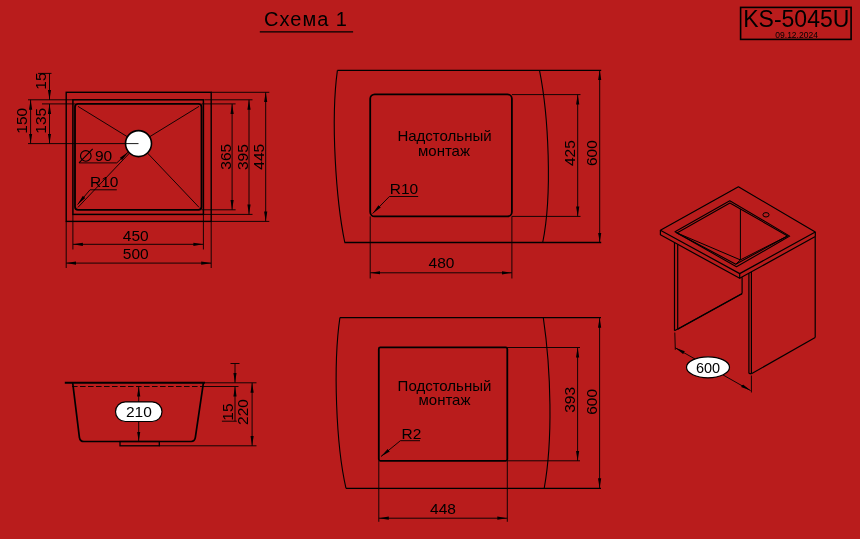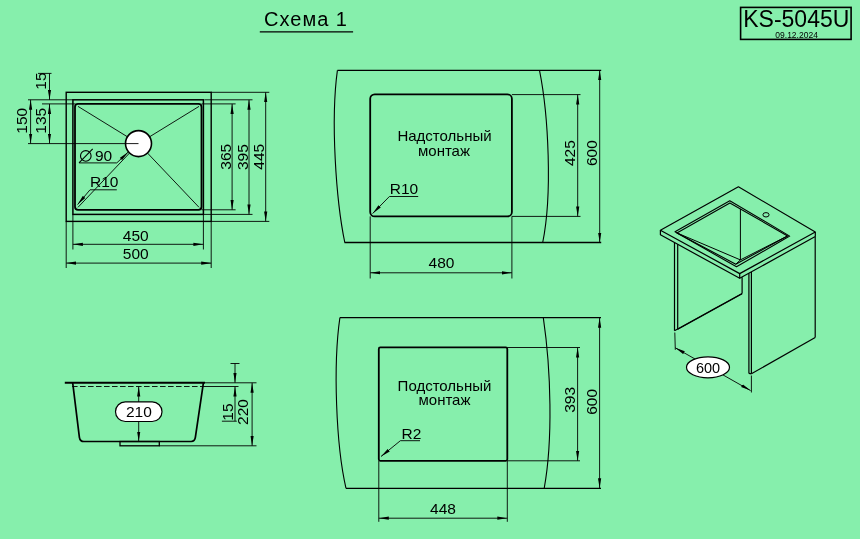--- a/index.html
+++ b/index.html
@@ -1,16 +1,16 @@
 <!DOCTYPE html>
 <html><head>
 <meta charset="utf-8">
 <style>
 html,body{margin:0;padding:0;background:#fff;}
-#page{position:relative;width:860px;height:539px;background:#86efac;overflow:hidden;}
+#page{position:relative;width:860px;height:539px;background:#b91c1c;overflow:hidden;}
 svg{position:absolute;left:0;top:0;transform:translateZ(0);}
 text{font-family:"Liberation Sans",sans-serif;fill:#000;}
 .d{font-size:15.5px;}
 .l{font-size:15px;}
 </style>
 </head>
 <body>
 <div id="page">
 <svg width="860" height="539" viewBox="0 0 860 539">
 <defs>

